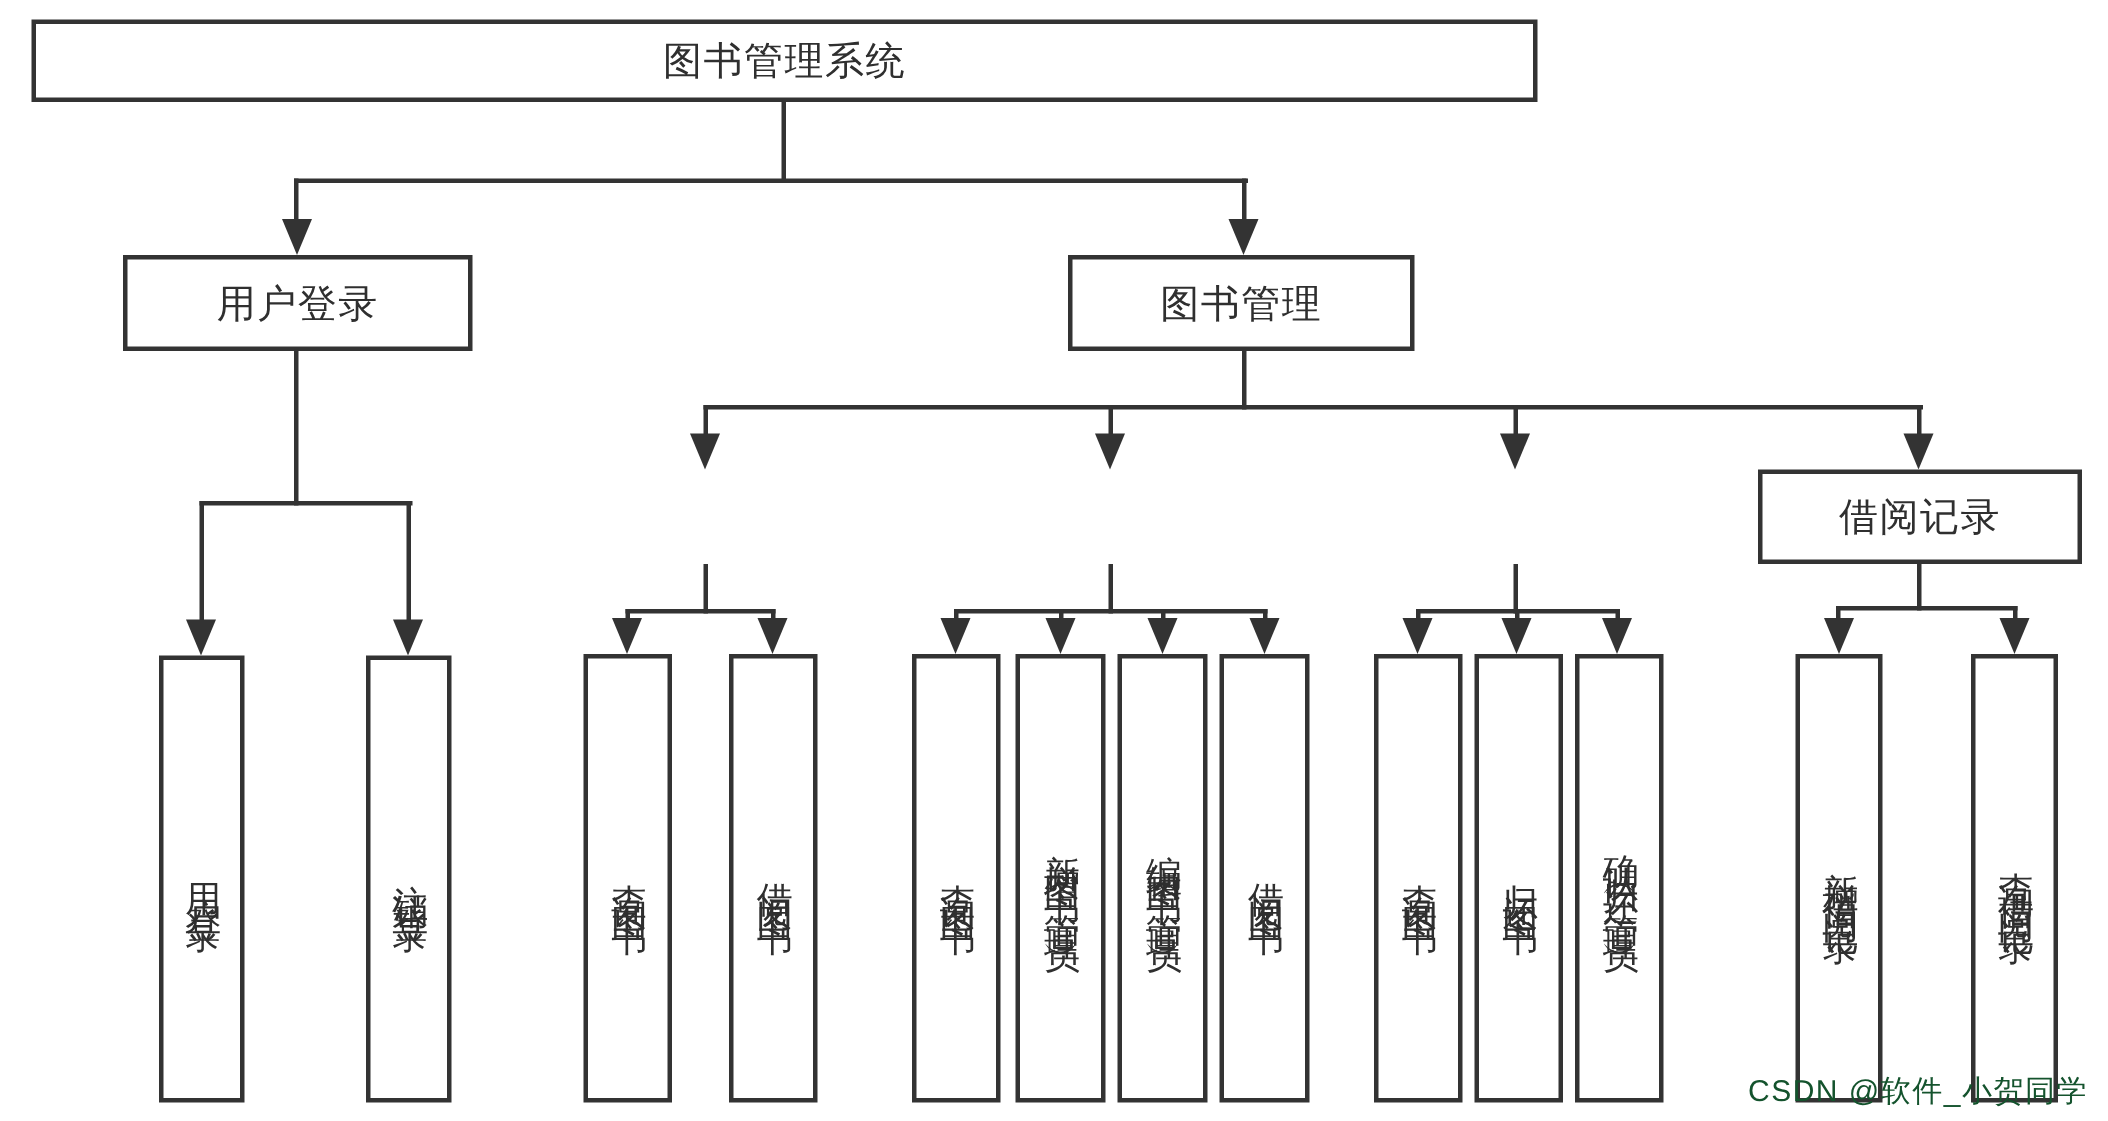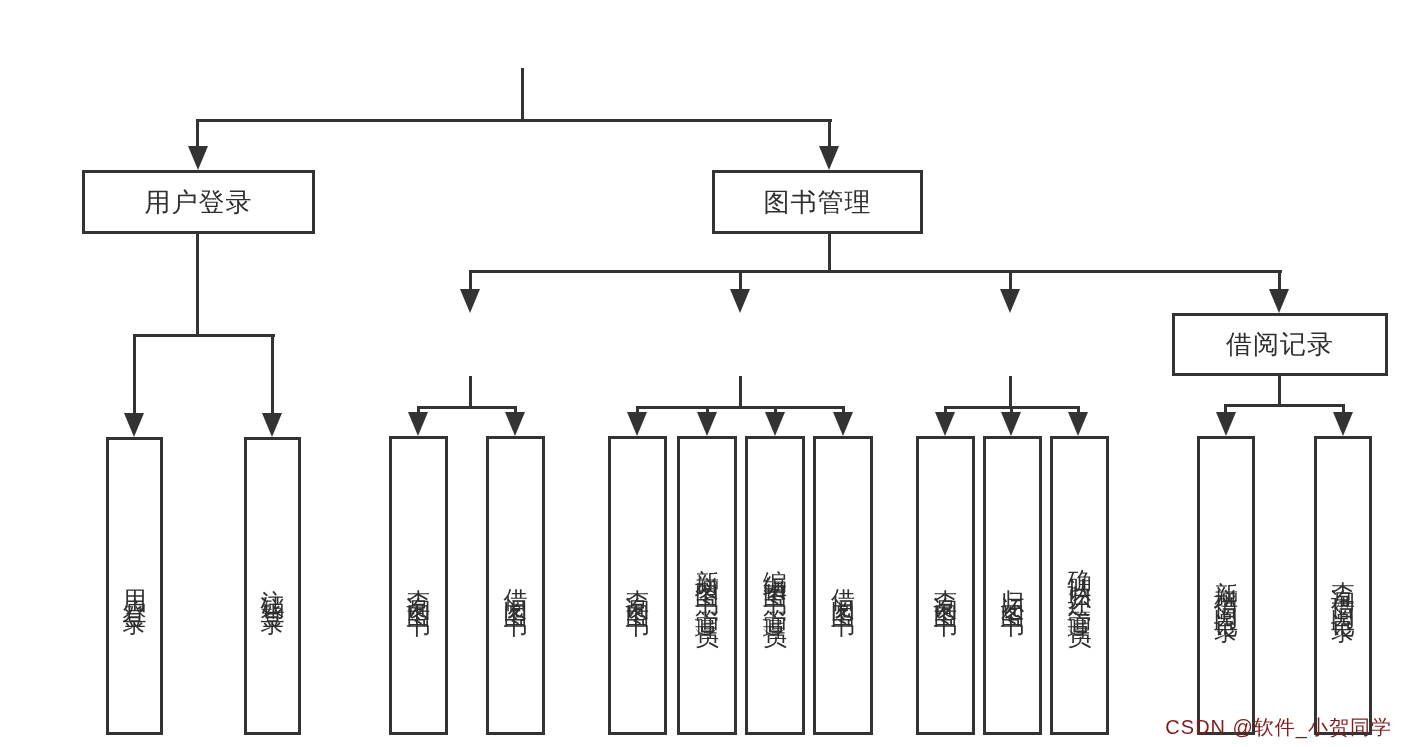--- a/index.html
+++ b/index.html
@@ -36,40 +36,41 @@
   .arr{
     position:absolute;width:0;height:0;
     border-left:10px solid transparent;
     border-right:10px solid transparent;
     border-top:24px solid #333333;
   }
   .watermark{
     position:absolute;
     right:13px;top:714px;
     font-size:20px;
-    color:#7f1d1d;
+    color:#14532d;
     letter-spacing:1px;
     z-index:5;
   }
 </style>
 </head>
 <body>
 
 <div class="stage">
 
+  <div class="bx" style="left:21px;top:13px;width:1004px;height:55px;">图书管理系统</div>
 
   <div class="ln" style="left:521px;top:68px;width:3px;height:54px;"></div>
   <div class="ln" style="left:196px;top:119px;width:636px;height:3px;"></div>
   <div class="ln" style="left:196px;top:119px;width:3px;height:30px;"></div>
   <div class="ln" style="left:828px;top:119px;width:3px;height:30px;"></div>
   <div class="arr" style="left:188px;top:146px;"></div>
   <div class="arr" style="left:819px;top:146px;"></div>
 
   <div class="bx" style="left:82px;top:170px;width:233px;height:64px;">用户登录</div>
-  <div class="bx" style="left:712px;top:170px;width:211px;height:64px;">图书管理</div>
+  <div class="bx" style="left:712px;top:170px;width:231px;height:64px;">图书管理</div>
 
   <div class="ln" style="left:196px;top:233px;width:3px;height:104px;"></div>
   <div class="ln" style="left:133px;top:334px;width:142px;height:3px;"></div>
   <div class="ln" style="left:133px;top:334px;width:3px;height:82px;"></div>
   <div class="ln" style="left:271px;top:334px;width:3px;height:82px;"></div>
   <div class="arr" style="left:124px;top:413px;"></div>
   <div class="arr" style="left:262px;top:413px;"></div>
 
   <div class="ln" style="left:828px;top:234px;width:3px;height:39px;"></div>
   <div class="ln" style="left:469px;top:270px;width:813px;height:3px;"></div>

